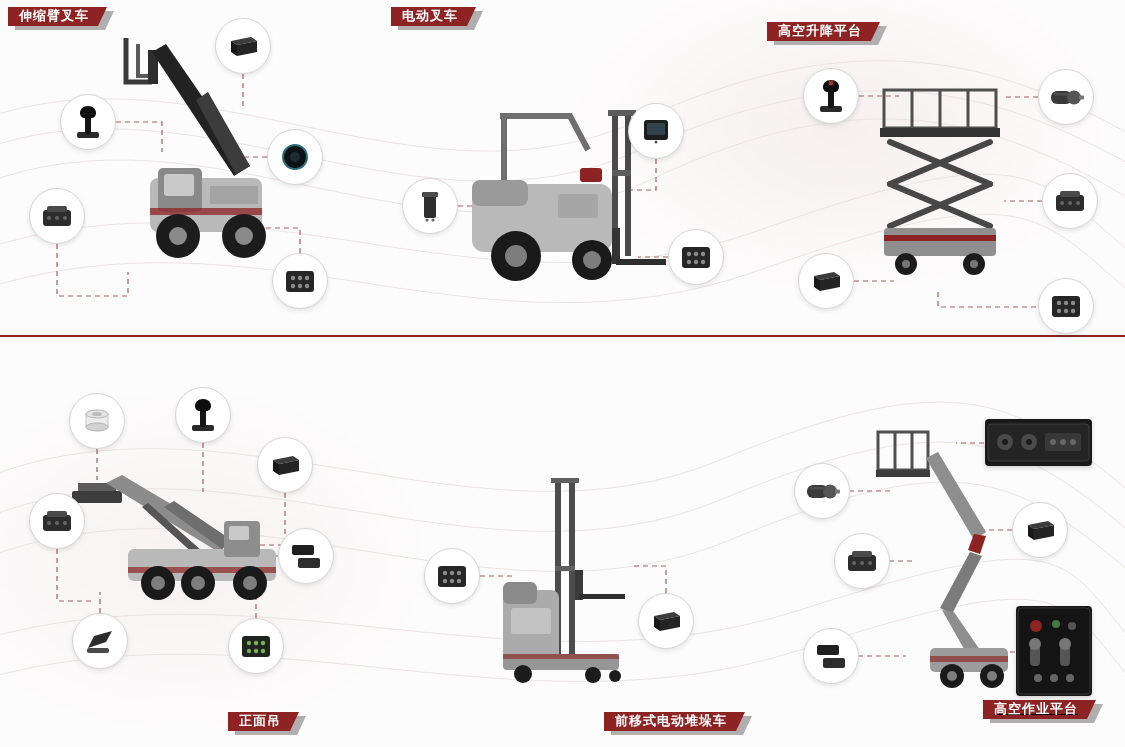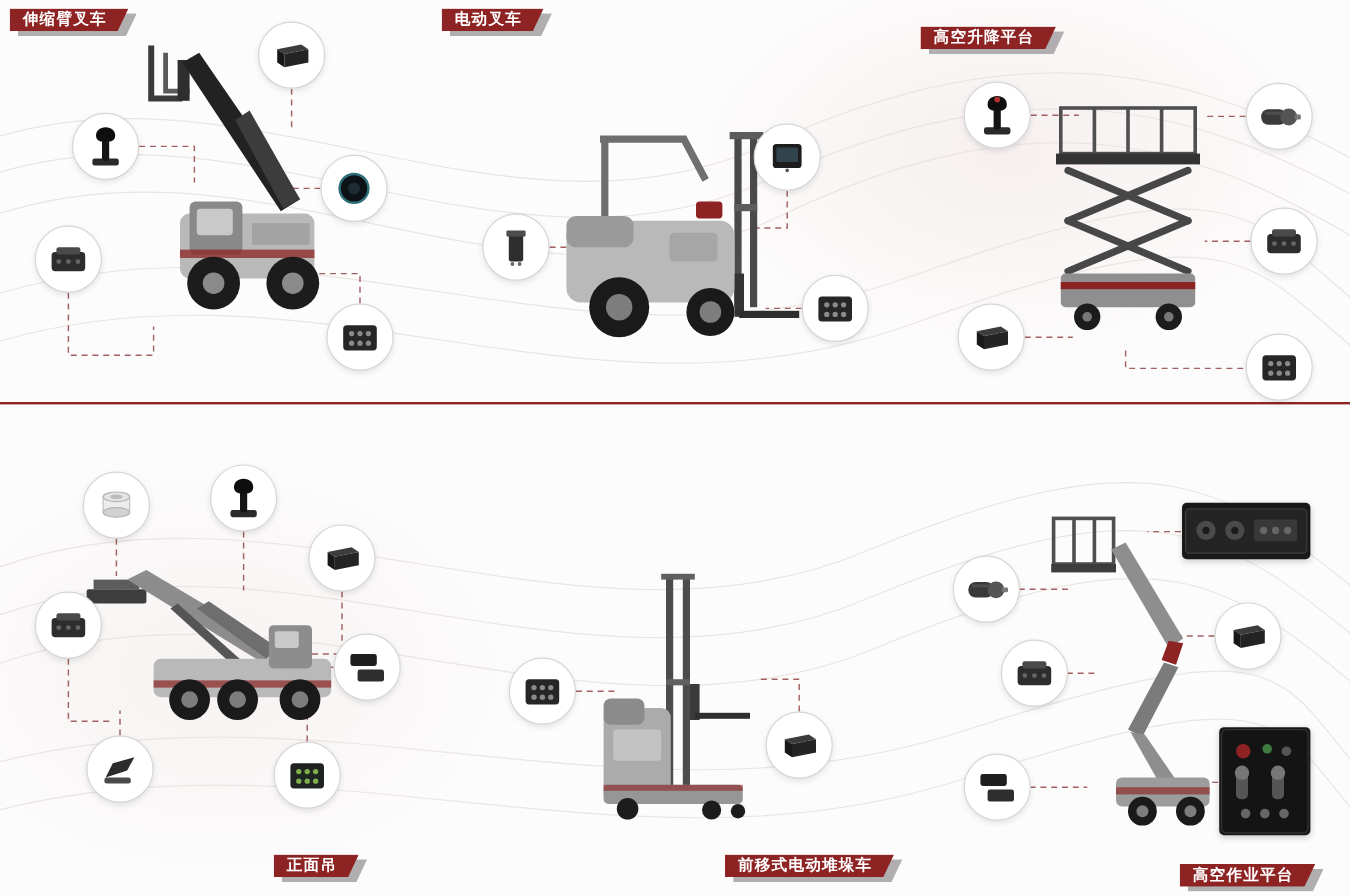--- a/index.html
+++ b/index.html
@@ -173,37 +173,37 @@
       <polyline points="1015,652 988,652"></polyline>
     </g>
   </svg>
 
   <div class="divider"></div>
 
   <div class="banner" style="left:8px;top:7px;">
     <span class="shadow"></span>
     <span class="red">伸缩臂叉车</span>
   </div>
-  <div class="banner" style="left:368px;top:7px;">
+  <div class="banner" style="left:391px;top:7px;">
     <span class="shadow"></span>
     <span class="red">电动叉车</span>
   </div>
   <div class="banner" style="left:767px;top:22px;">
     <span class="shadow"></span>
     <span class="red">高空升降平台</span>
   </div>
   <div class="banner" style="left:228px;top:712px;">
     <span class="shadow"></span>
     <span class="red">正面吊</span>
   </div>
   <div class="banner" style="left:604px;top:712px;">
     <span class="shadow"></span>
     <span class="red">前移式电动堆垛车</span>
   </div>
-  <div class="banner" style="left:983px;top:720px;">
+  <div class="banner" style="left:983px;top:700px;text-decoration:underline;">
     <span class="shadow"></span>
     <span class="red">高空作业平台</span>
   </div>
 
   <div class="vehicle" style="left:92px;top:30px;width:180px;height:245px;">
     <svg width="180" height="245" viewBox="0 0 180 245">
       <path d="M34 8 L34 52 L60 52" fill="none" stroke="#3a3a3a" stroke-width="5"></path>
       <path d="M46 14 L46 46 L66 46" fill="none" stroke="#5a5a5a" stroke-width="4"></path>
       <rect x="56" y="20" width="10" height="34" fill="#2e2e2e"></rect>
       <polygon points="60,22 74,14 158,136 142,146" fill="#222222"></polygon>

